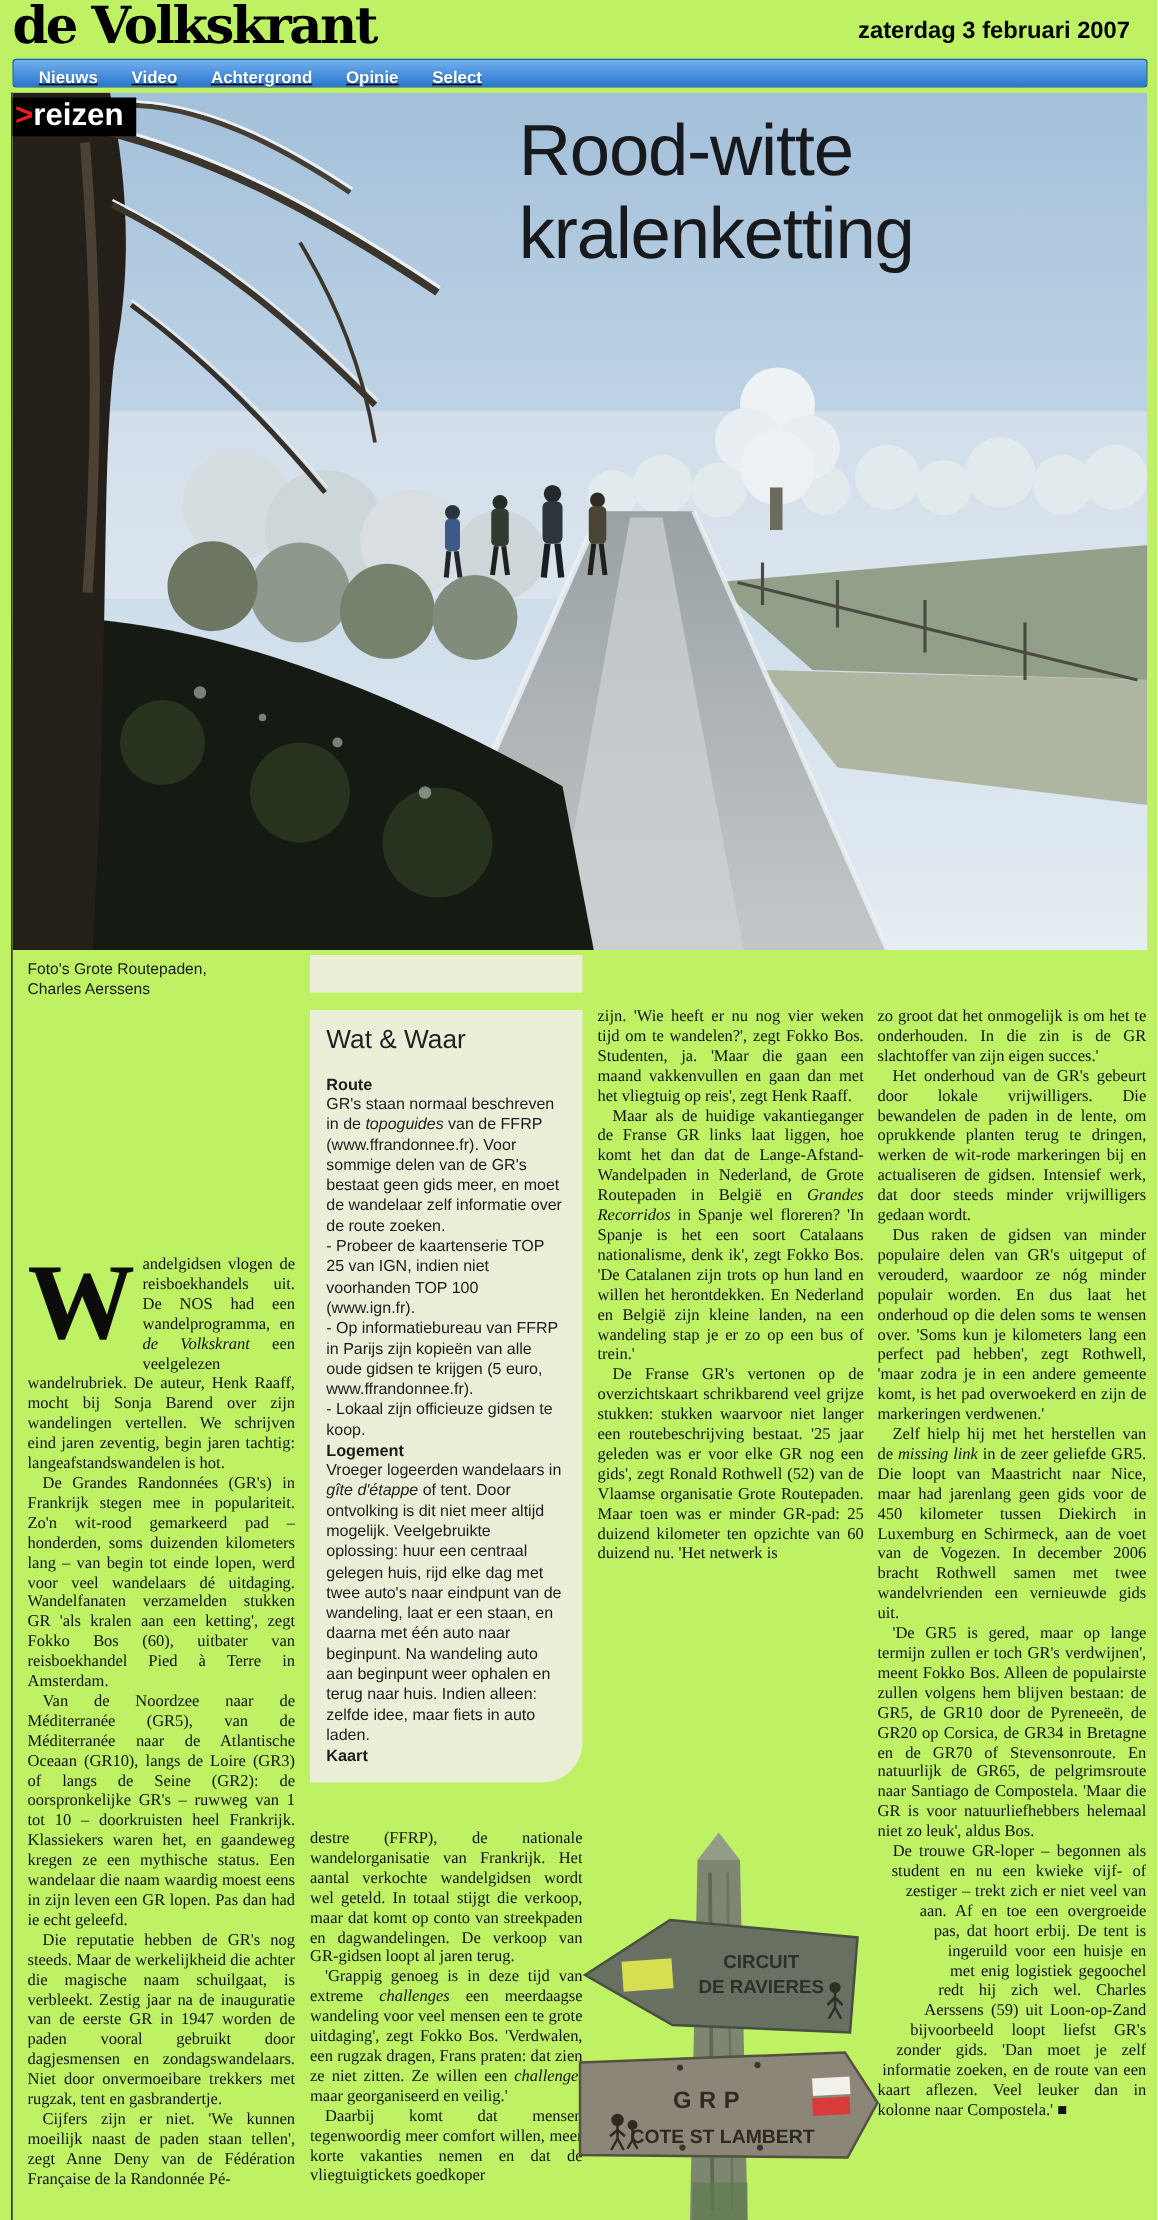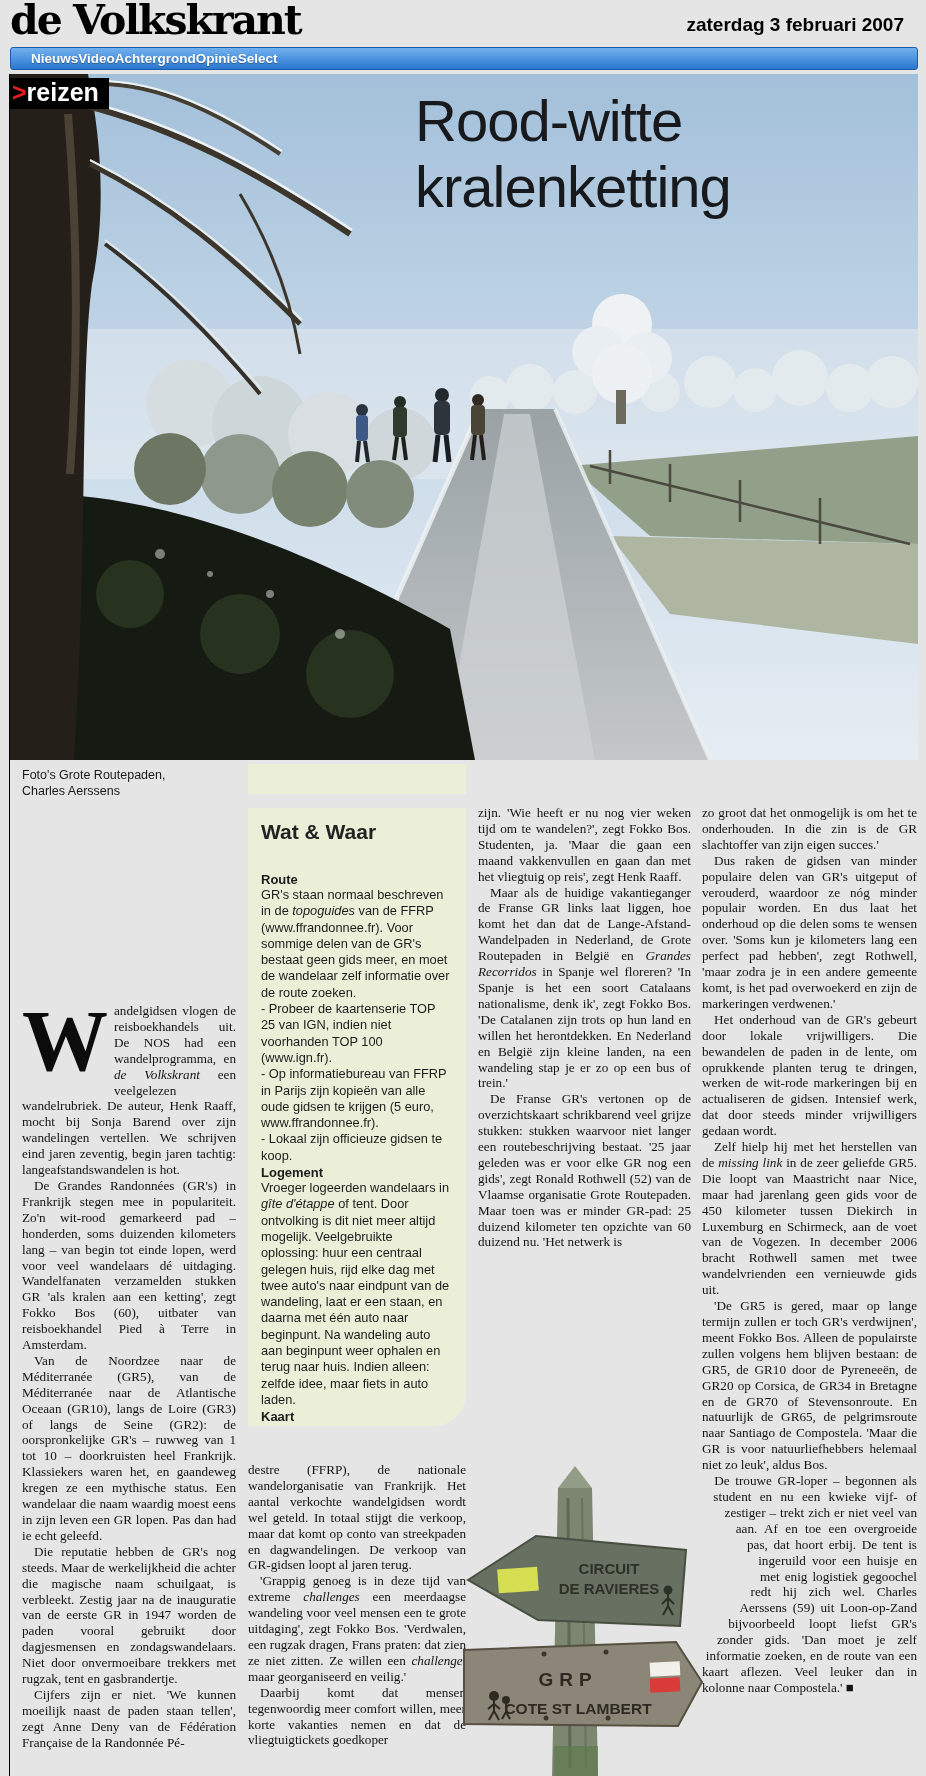--- a/index.html
+++ b/index.html
@@ -1,27 +1,27 @@
 <!DOCTYPE html>
 <html><head>
 <meta charset="utf-8">
 <style>
   html,body { margin:0; padding:0; background:#fff; }
-  .page { position:relative; width:926px; height:1776px; background:#e5e5e5; overflow:hidden;
+  .page { position:relative; width:926px; height:1776px; background:#bef264; overflow:hidden;
           font-family:"Liberation Sans",sans-serif; }
 
   
   .masthead-logo { position:absolute; left:10px; top:-4px; font-family:"DejaVu Serif",serif;
                    font-weight:bold; font-size:41px; letter-spacing:-2px; color:#000; }
   .masthead-date { position:absolute; right:22px; top:14px; font-size:19px; font-weight:bold; color:#000; }
 
   
   .navbar { position:absolute; left:10px; top:47px; width:908px; height:23px;
             background:linear-gradient(#72b0ee,#2a77d0); border:1px solid #1c5cab; border-radius:3px;
-            display:flex; align-items:center; padding-left:20px; box-sizing:border-box; }
+            display:flex; align-items:flex-end; gap:27px; padding-left:20px; box-sizing:border-box;text-decoration:underline; }
   .nav-item { color:#fff; font-weight:bold; font-size:13.5px; text-shadow:0 1px 1px rgba(0,0,0,.35); cursor:pointer; }
 
   
   .photo { position:absolute; left:10px; top:74px; width:908px; height:686px; overflow:hidden; }
   .left-rule { position:absolute; left:9px; top:74px; width:1px; height:1702px; background:#000; }
 
   .section-strip { position:absolute; left:10px; top:78px; display:flex; align-items:baseline; z-index:5; }
   .section-label { background:#000; color:#fff; font-size:25px; font-weight:bold; padding:0 10px 3px 2px; line-height:28px; cursor:pointer; }
   .section-arrow { color:#e81c1c; font-weight:bold; }
   .section-sub { color:#e8345a; font-size:27px; font-weight:bold; margin-left:2px; line-height:28px; }
@@ -48,21 +48,21 @@
   .dropcap { float:left; font-family:"Liberation Serif",serif; font-weight:bold; font-size:86px;
              line-height:68px; height:76px; margin:4px 6px 0 0; color:#0c0c0c; }
 
   .sign-intrude { float:left; width:58px; height:148px; margin-top:48px;
                   shape-outside:polygon(0 8%, 100% 50%, 0 92%); }
 
   
   .infobox-strip { position:absolute; left:248px; top:764px; width:218px; height:30px; background:#ecefd8; }
   .infobox { position:absolute; left:248px; top:808px; width:218px; height:618px; background:#ecefd8;
              border-radius:0 0 32px 0; padding:10px 13px; box-sizing:border-box; }
-  .infobox-title { font-size:21px; font-weight:700; color:#222; margin:2px 0 28px 0; }
+  .infobox-title { font-size:21px; font-weight:400; color:#222; margin:2px 0 16px 0; }
   .infobox h4 { font-size:13px; margin:0; color:#1c1c1c; }
   .infobox p { font-size:12.8px; line-height:16.3px; margin:0 0 1px 0; color:#1c1c1c; }
 
   
   .signpost { position:absolute; left:446px; top:1458px; width:258px; height:318px; }
 
   svg text { font-family:"Liberation Sans",sans-serif; }
 </style>
 </head>
 <body>
@@ -242,22 +242,22 @@
   </div>
 
   <div class="body-col" id="col3">
     <p class="no-indent">zijn. 'Wie heeft er nu nog vier weken tijd om te wandelen?', zegt Fokko Bos. Studenten, ja. 'Maar die gaan een maand vakkenvullen en gaan dan met het vliegtuig op reis', zegt Henk Raaff.</p>
     <p>Maar als de huidige vakantieganger de Franse GR links laat liggen, hoe komt het dan dat de Lange-Afstand-Wandelpaden in Nederland, de Grote Routepaden in België en <i>Grandes Recorridos</i> in Spanje wel floreren? 'In Spanje is het een soort Catalaans nationalisme, denk ik', zegt Fokko Bos. 'De Catalanen zijn trots op hun land en willen het herontdekken. En Nederland en België zijn kleine landen, na een wandeling stap je er zo op een bus of trein.'</p>
     <p>De Franse GR's vertonen op de overzichtskaart schrikbarend veel grijze stukken: stukken waarvoor niet langer een routebeschrijving bestaat. '25 jaar geleden was er voor elke GR nog een gids', zegt Ronald Rothwell (52) van de Vlaamse organisatie Grote Routepaden. Maar toen was er minder GR-pad: 25 duizend kilometer ten opzichte van 60 duizend nu. 'Het netwerk is</p>
   </div>
 
   <div class="body-col" id="col4">
     <p class="no-indent">zo groot dat het onmogelijk is om het te onderhouden. In die zin is de GR slachtoffer van zijn eigen succes.'</p>
+    <p>Het onderhoud van de GR's gebeurt door lokale vrijwilligers. Die bewandelen de paden in de lente, om oprukkende planten terug te dringen, werken de wit-rode markeringen bij en actualiseren de gidsen. Intensief werk, dat door steeds minder vrijwilligers gedaan wordt.</p>
     <p>Dus raken de gidsen van minder populaire delen van GR's uitgeput of verouderd, waardoor ze nóg minder populair worden. En dus laat het onderhoud op die delen soms te wensen over. 'Soms kun je kilometers lang een perfect pad hebben', zegt Rothwell, 'maar zodra je in een andere gemeente komt, is het pad overwoekerd en zijn de markeringen verdwenen.'</p>
-    <p>Het onderhoud van de GR's gebeurt door lokale vrijwilligers. Die bewandelen de paden in de lente, om oprukkende planten terug te dringen, werken de wit-rode markeringen bij en actualiseren de gidsen. Intensief werk, dat door steeds minder vrijwilligers gedaan wordt.</p>
     <p>Zelf hielp hij met het herstellen van de <i>missing link</i> in de zeer geliefde GR5. Die loopt van Maastricht naar Nice, maar had jarenlang geen gids voor de 450 kilometer tussen Diekirch in Luxemburg en Schirmeck, aan de voet van de Vogezen. In december 2006 bracht Rothwell samen met twee wandelvrienden een vernieuwde gids uit.</p>
     <p>'De GR5 is gered, maar op lange termijn zullen er toch GR's verdwijnen', meent Fokko Bos. Alleen de populairste zullen volgens hem blijven bestaan: de GR5, de GR10 door de Pyreneeën, de GR20 op Corsica, de GR34 in Bretagne en de GR70 of Stevensonroute. En natuurlijk de GR65, de pelgrimsroute naar Santiago de Compostela. 'Maar die GR is voor natuurliefhebbers helemaal niet zo leuk', aldus Bos.</p>
     <p><span class="sign-intrude"></span><span>De trouwe GR-loper – begonnen als student en nu een kwieke vijf- of zestiger – trekt zich er niet veel van aan. Af en toe een overgroeide pas, dat hoort erbij. De tent is ingeruild voor een huisje en met enig logistiek gegoochel redt hij zich wel. Charles Aerssens (59) uit Loon-op-Zand bijvoorbeeld loopt liefst GR's zonder gids. 'Dan moet je zelf informatie zoeken, en de route van een kaart aflezen. Veel leuker dan in kolonne naar Compostela.' ■</span></p>
   </div>
 
   <div class="signpost">
     <svg width="258" height="318" viewBox="0 0 258 318">
 
       <polygon points="112,30 146,30 152,318 106,318" fill="#7c8671"></polygon>
       <polygon points="112,30 129,8 146,30" fill="#939c86"></polygon>

